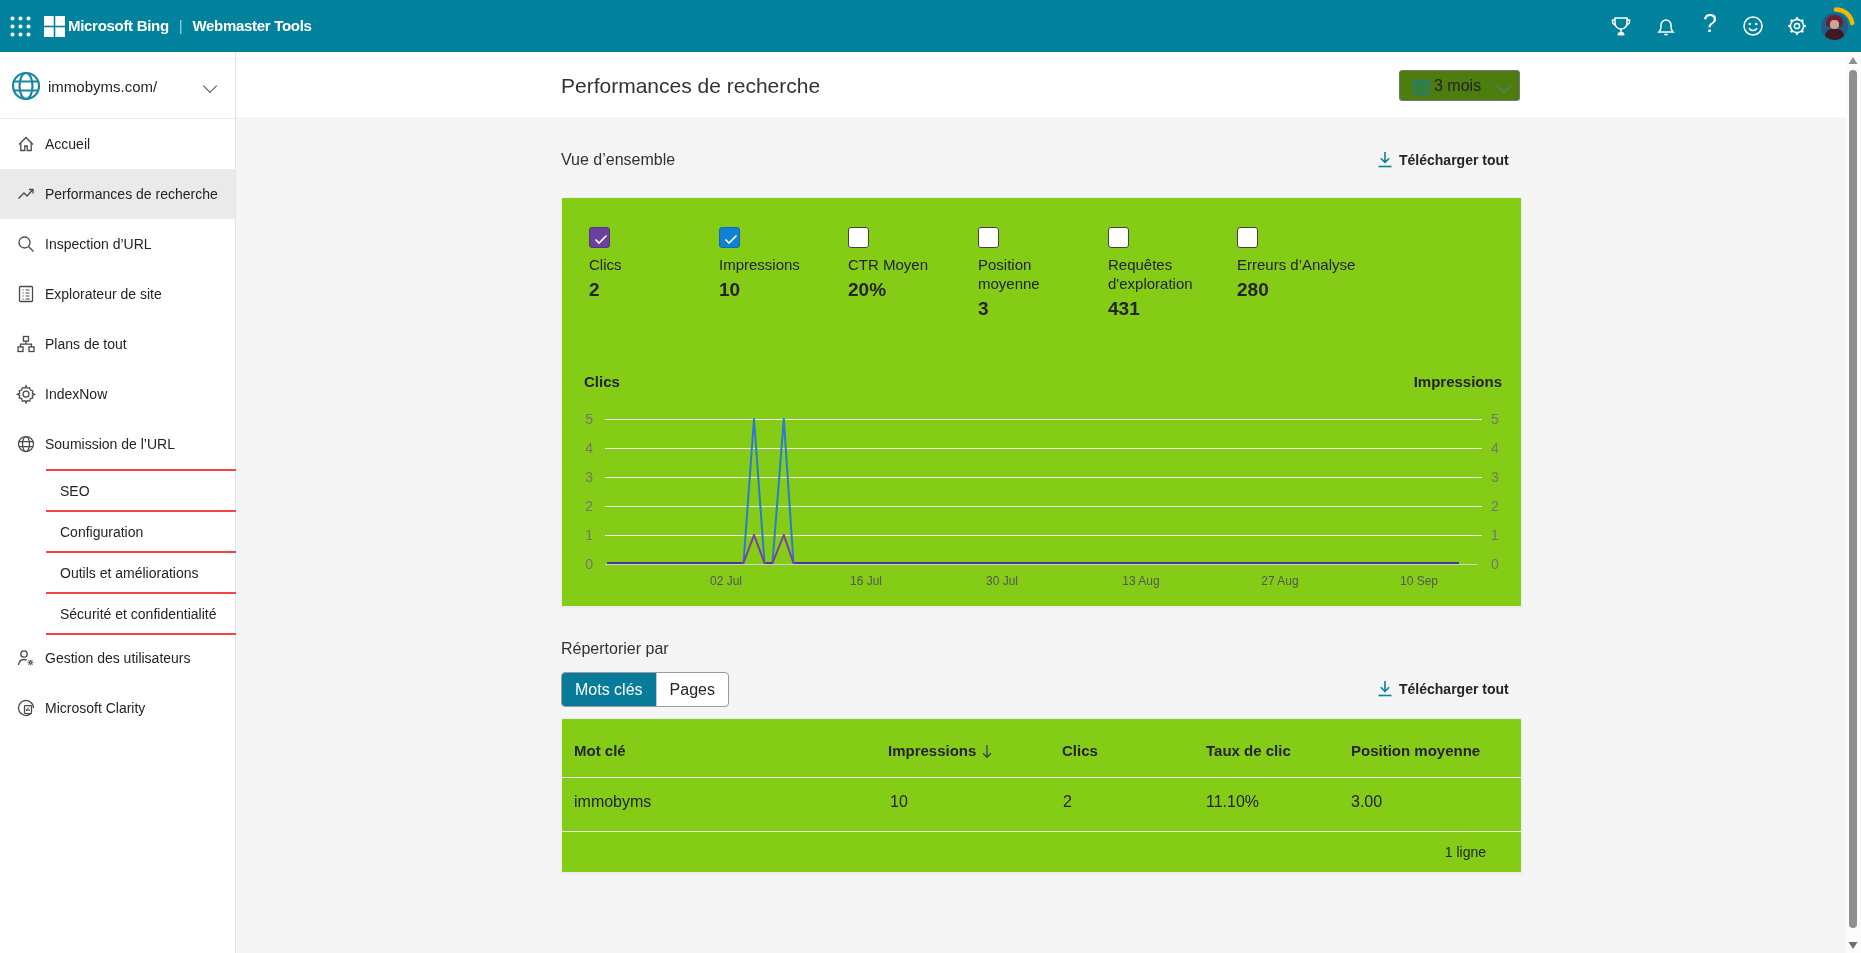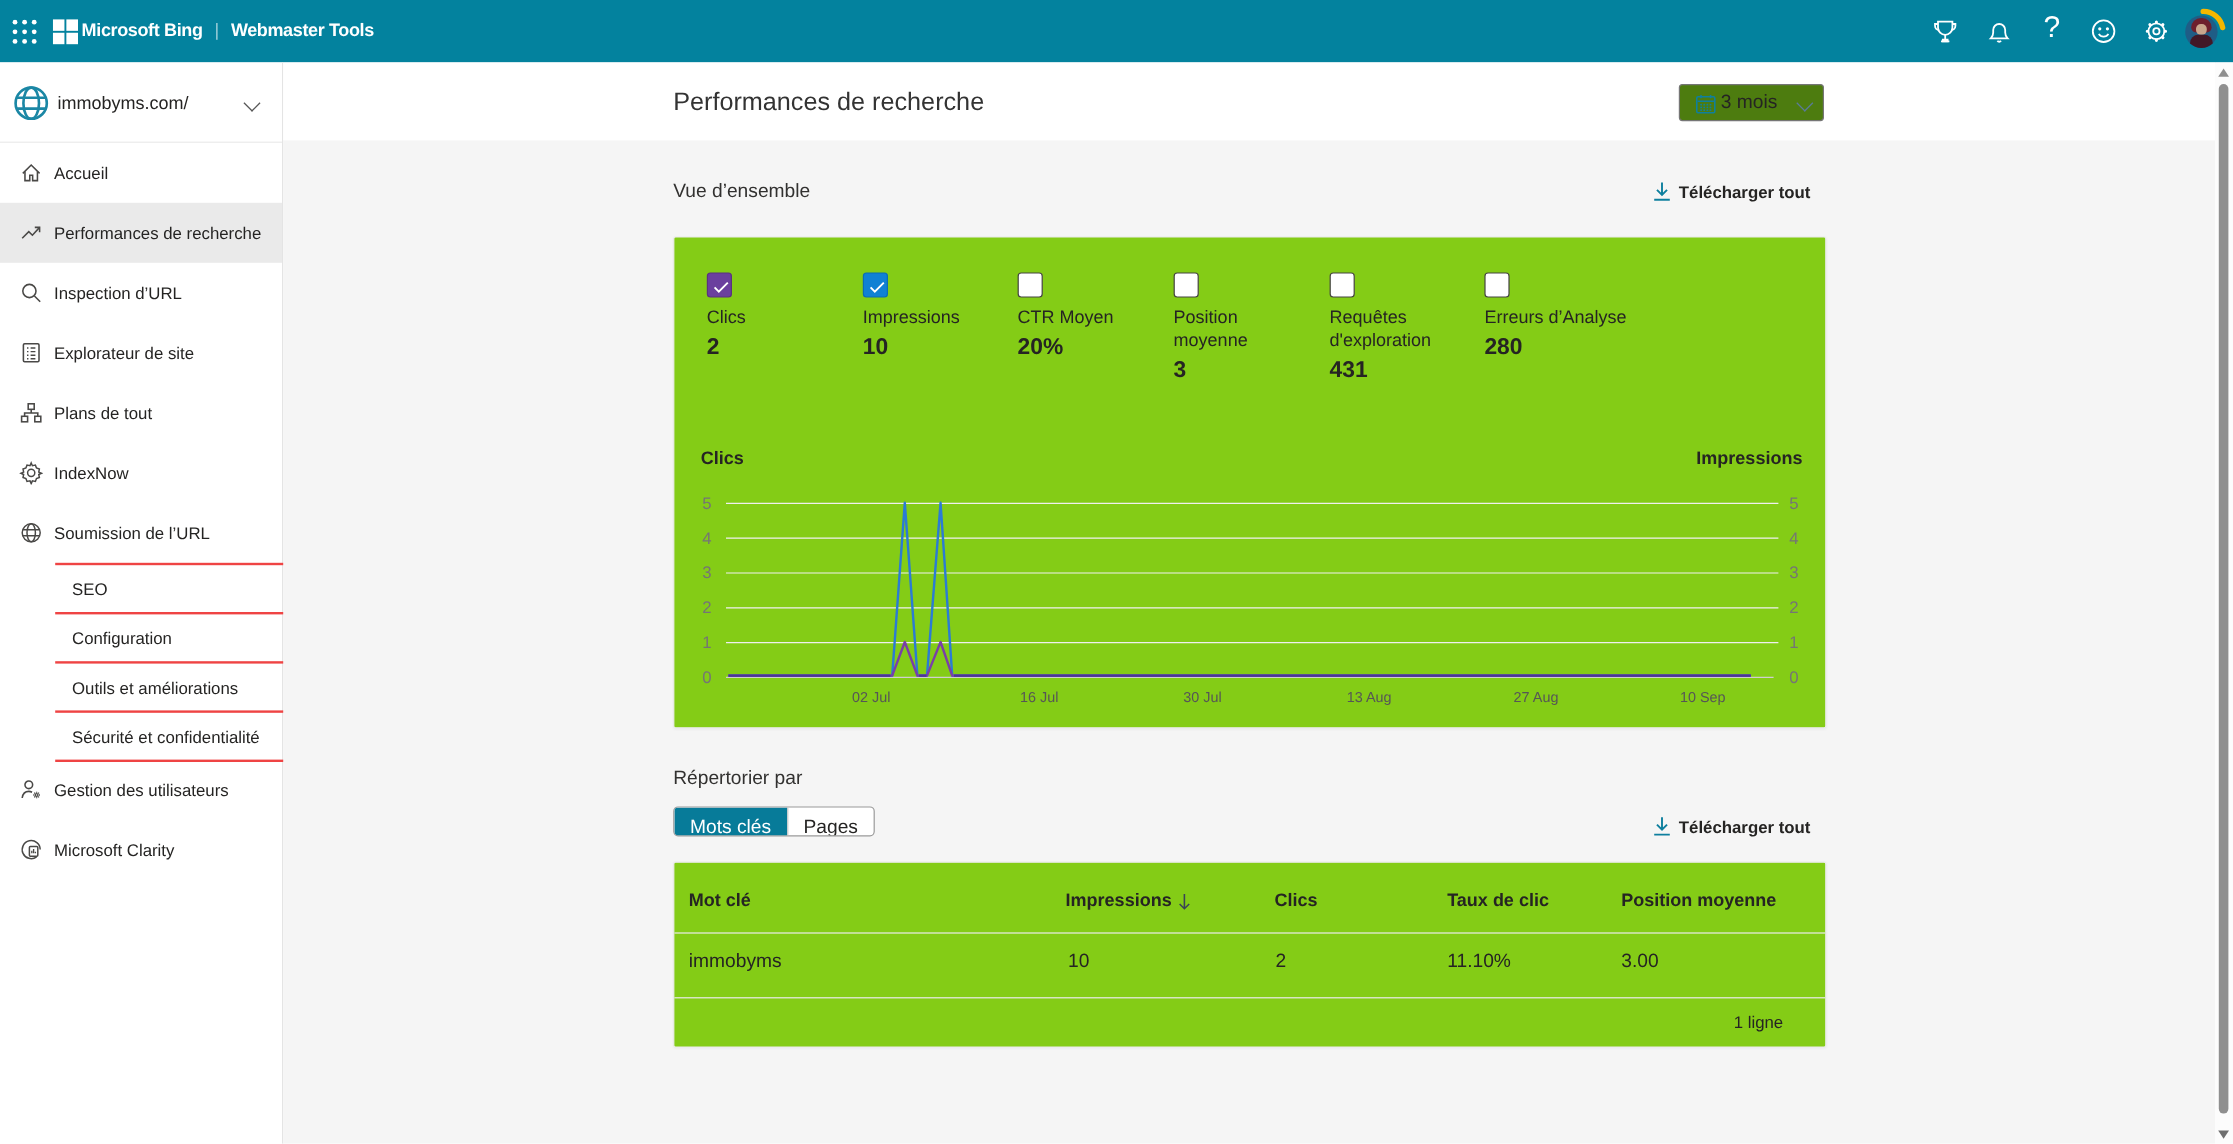--- a/index.html
+++ b/index.html
@@ -32,21 +32,21 @@
   .card { position:absolute; background:#84cc16; border:1px solid #ececec; border-radius:2px; box-shadow:0 1px 2px rgba(0,0,0,.04); }
   
   .metric { position:absolute; top:29px; width:128px; }
   .cb { width:21px; height:21px; border-radius:3px; border:1.5px solid #454442; background:#fff; }
   .cb.purple { background:#6b3f9e; border-color:#5b327e; padding:1.5px 0 0 1.5px; }
   .cb.blue { background:#1081d4; border-color:#0b6cb4; padding:1.5px 0 0 1.5px; }
   .cb svg { display:block; }
   .mlabel { margin-top:7px; font-size:15px; color:#252423; line-height:19px; }
   .mval { margin-top:5px; font-size:19px; font-weight:bold; color:#252423; }
   
-  #tabs { position:absolute; left:561px; top:672px; height:25px; border:1px solid #9a9a9a; border-radius:4px; background:#fff; overflow:hidden; }
+  #tabs { position:absolute; left:561px; top:672px; height:35px; border:1px solid #9a9a9a; border-radius:4px; background:#fff; overflow:hidden; }
   #tabs .tab { display:inline-block; height:33px; line-height:33px; font-size:16px; padding:0 13px; vertical-align:top; }
   #tabs .active { background:#077b99; color:#fff; }
   #tabs .inactive { color:#252423; border-left:1px solid #c8c8c8; }
   
   .th { font-weight:bold; font-size:15px; color:#252423; }
   .td { font-size:16px; color:#252423; }
   
   #sb-track { position:absolute; left:1846px; top:52px; width:15px; height:901px; background:#fcfcfc; }
   #sb-thumb { position:absolute; left:1849px; top:70px; width:8px; height:858px; background:#8f8f8f; border-radius:4px; }
 </style>

